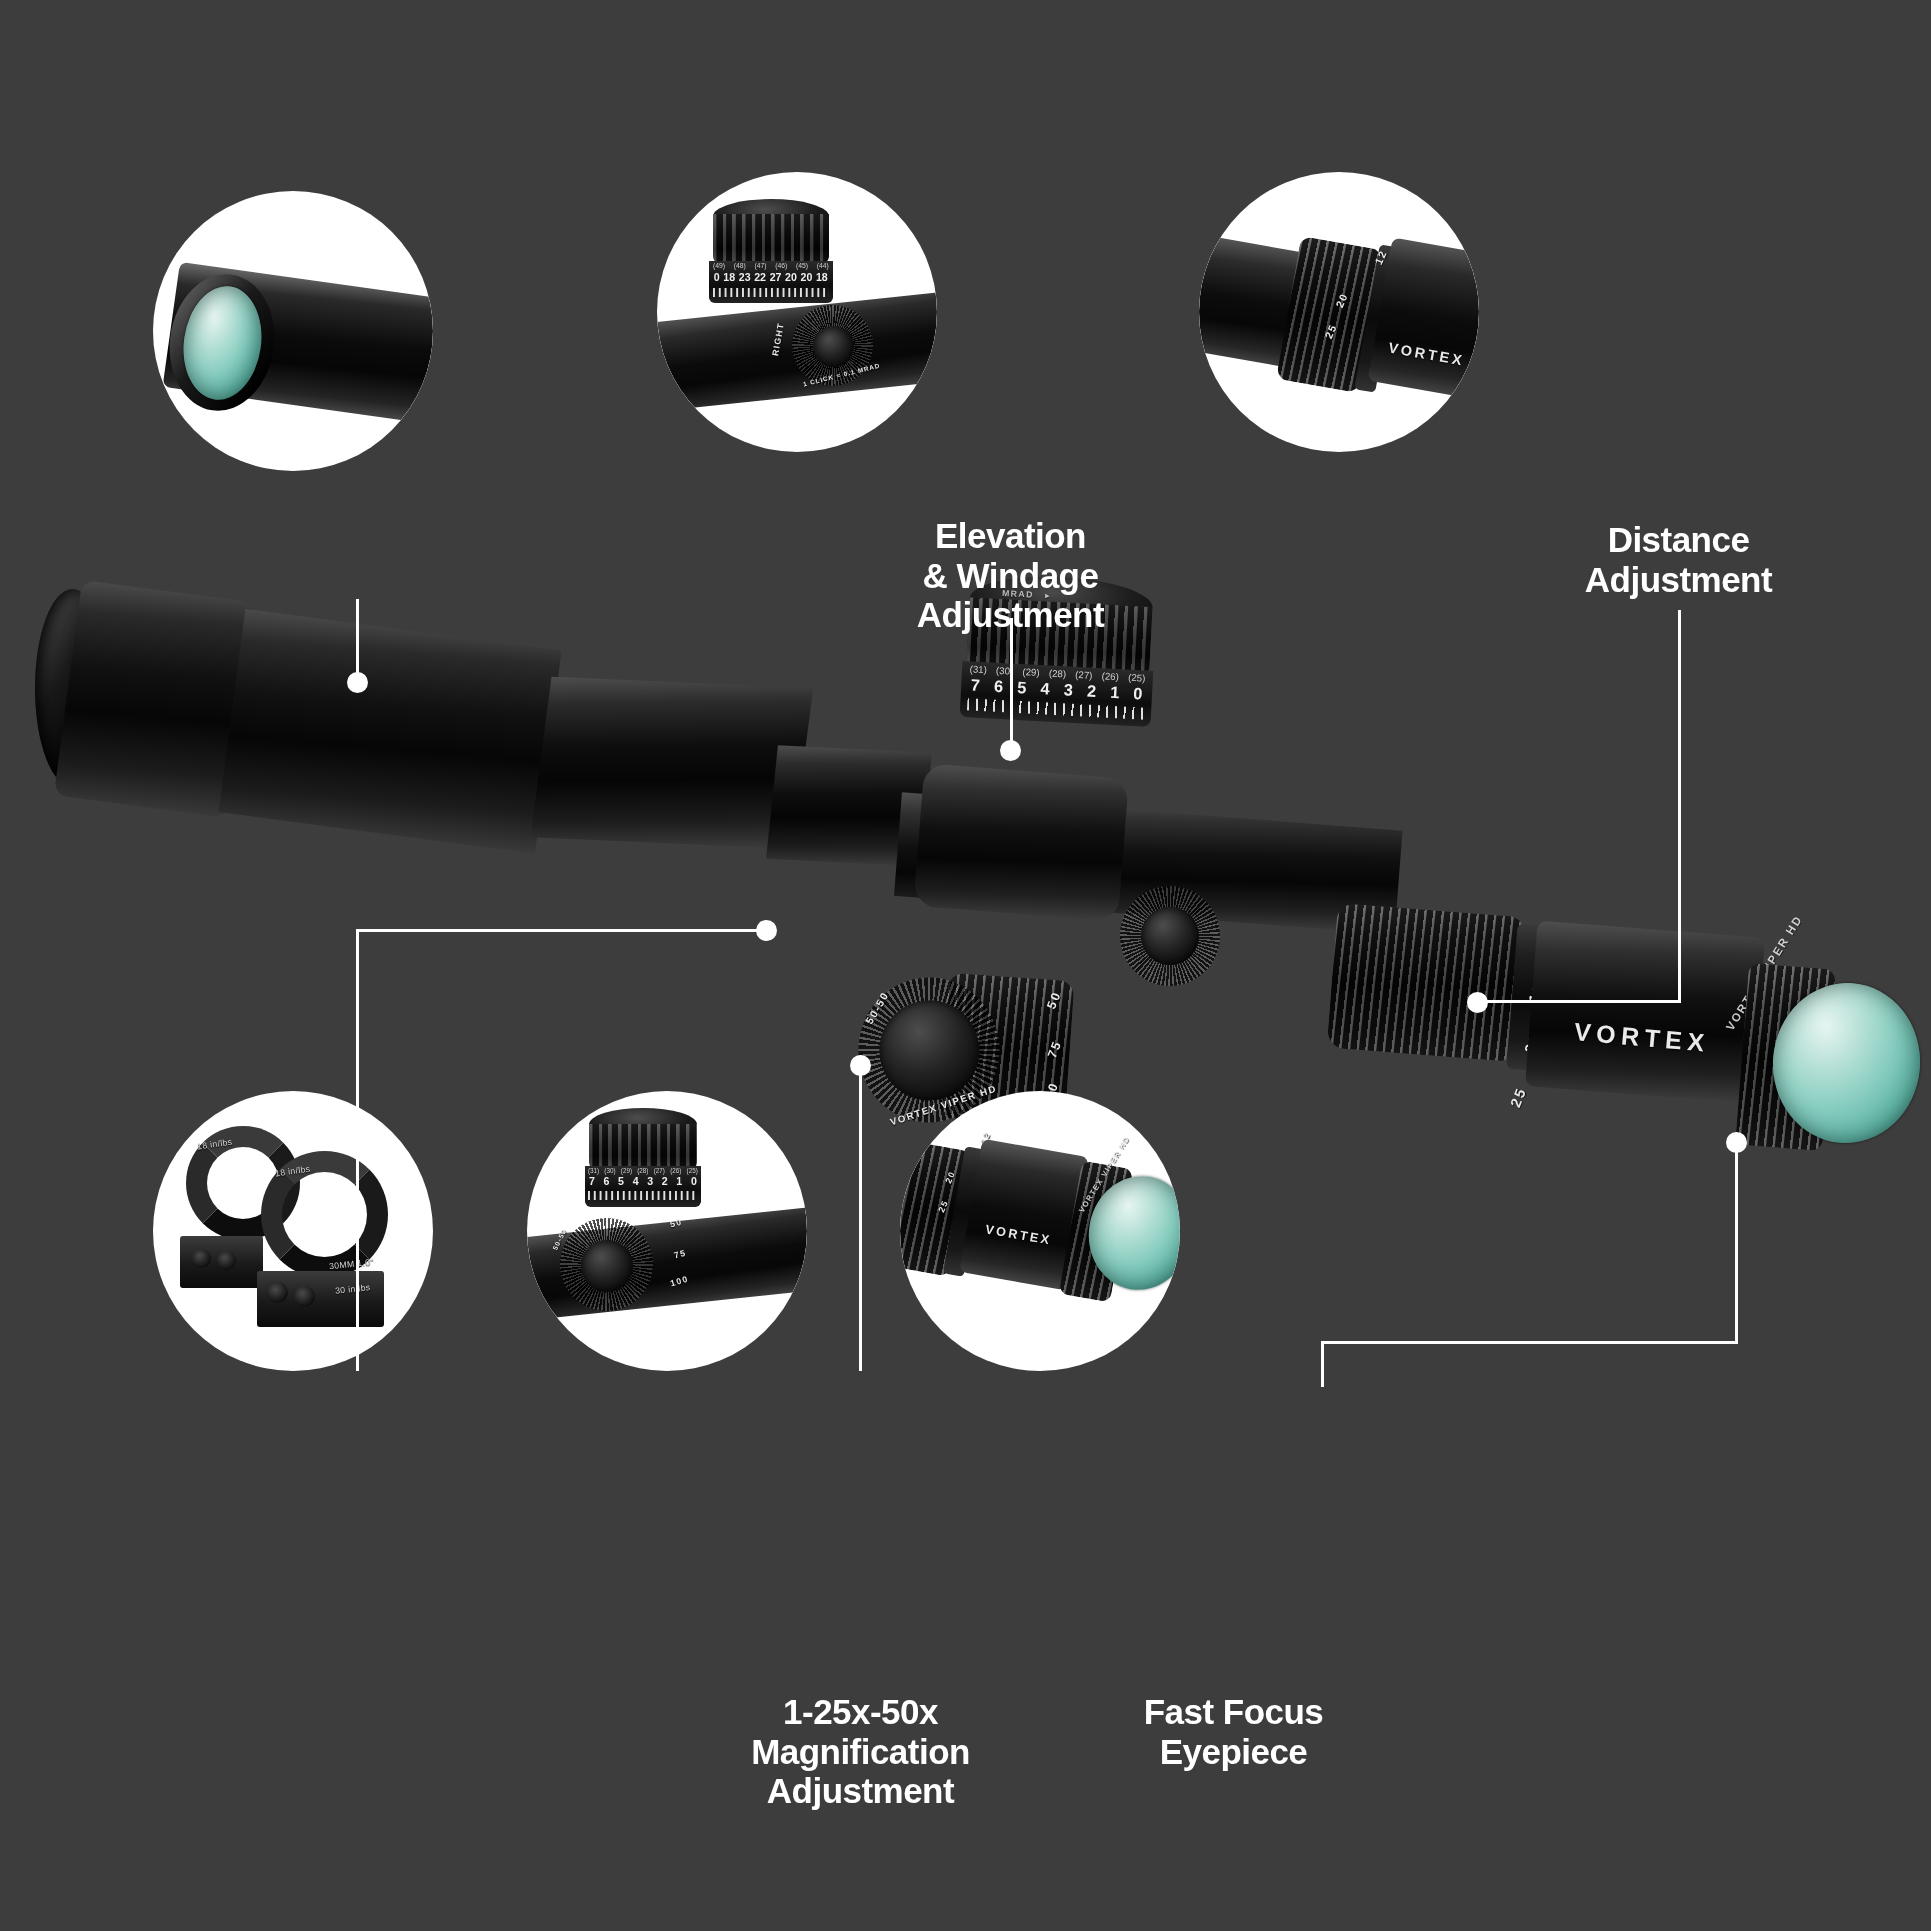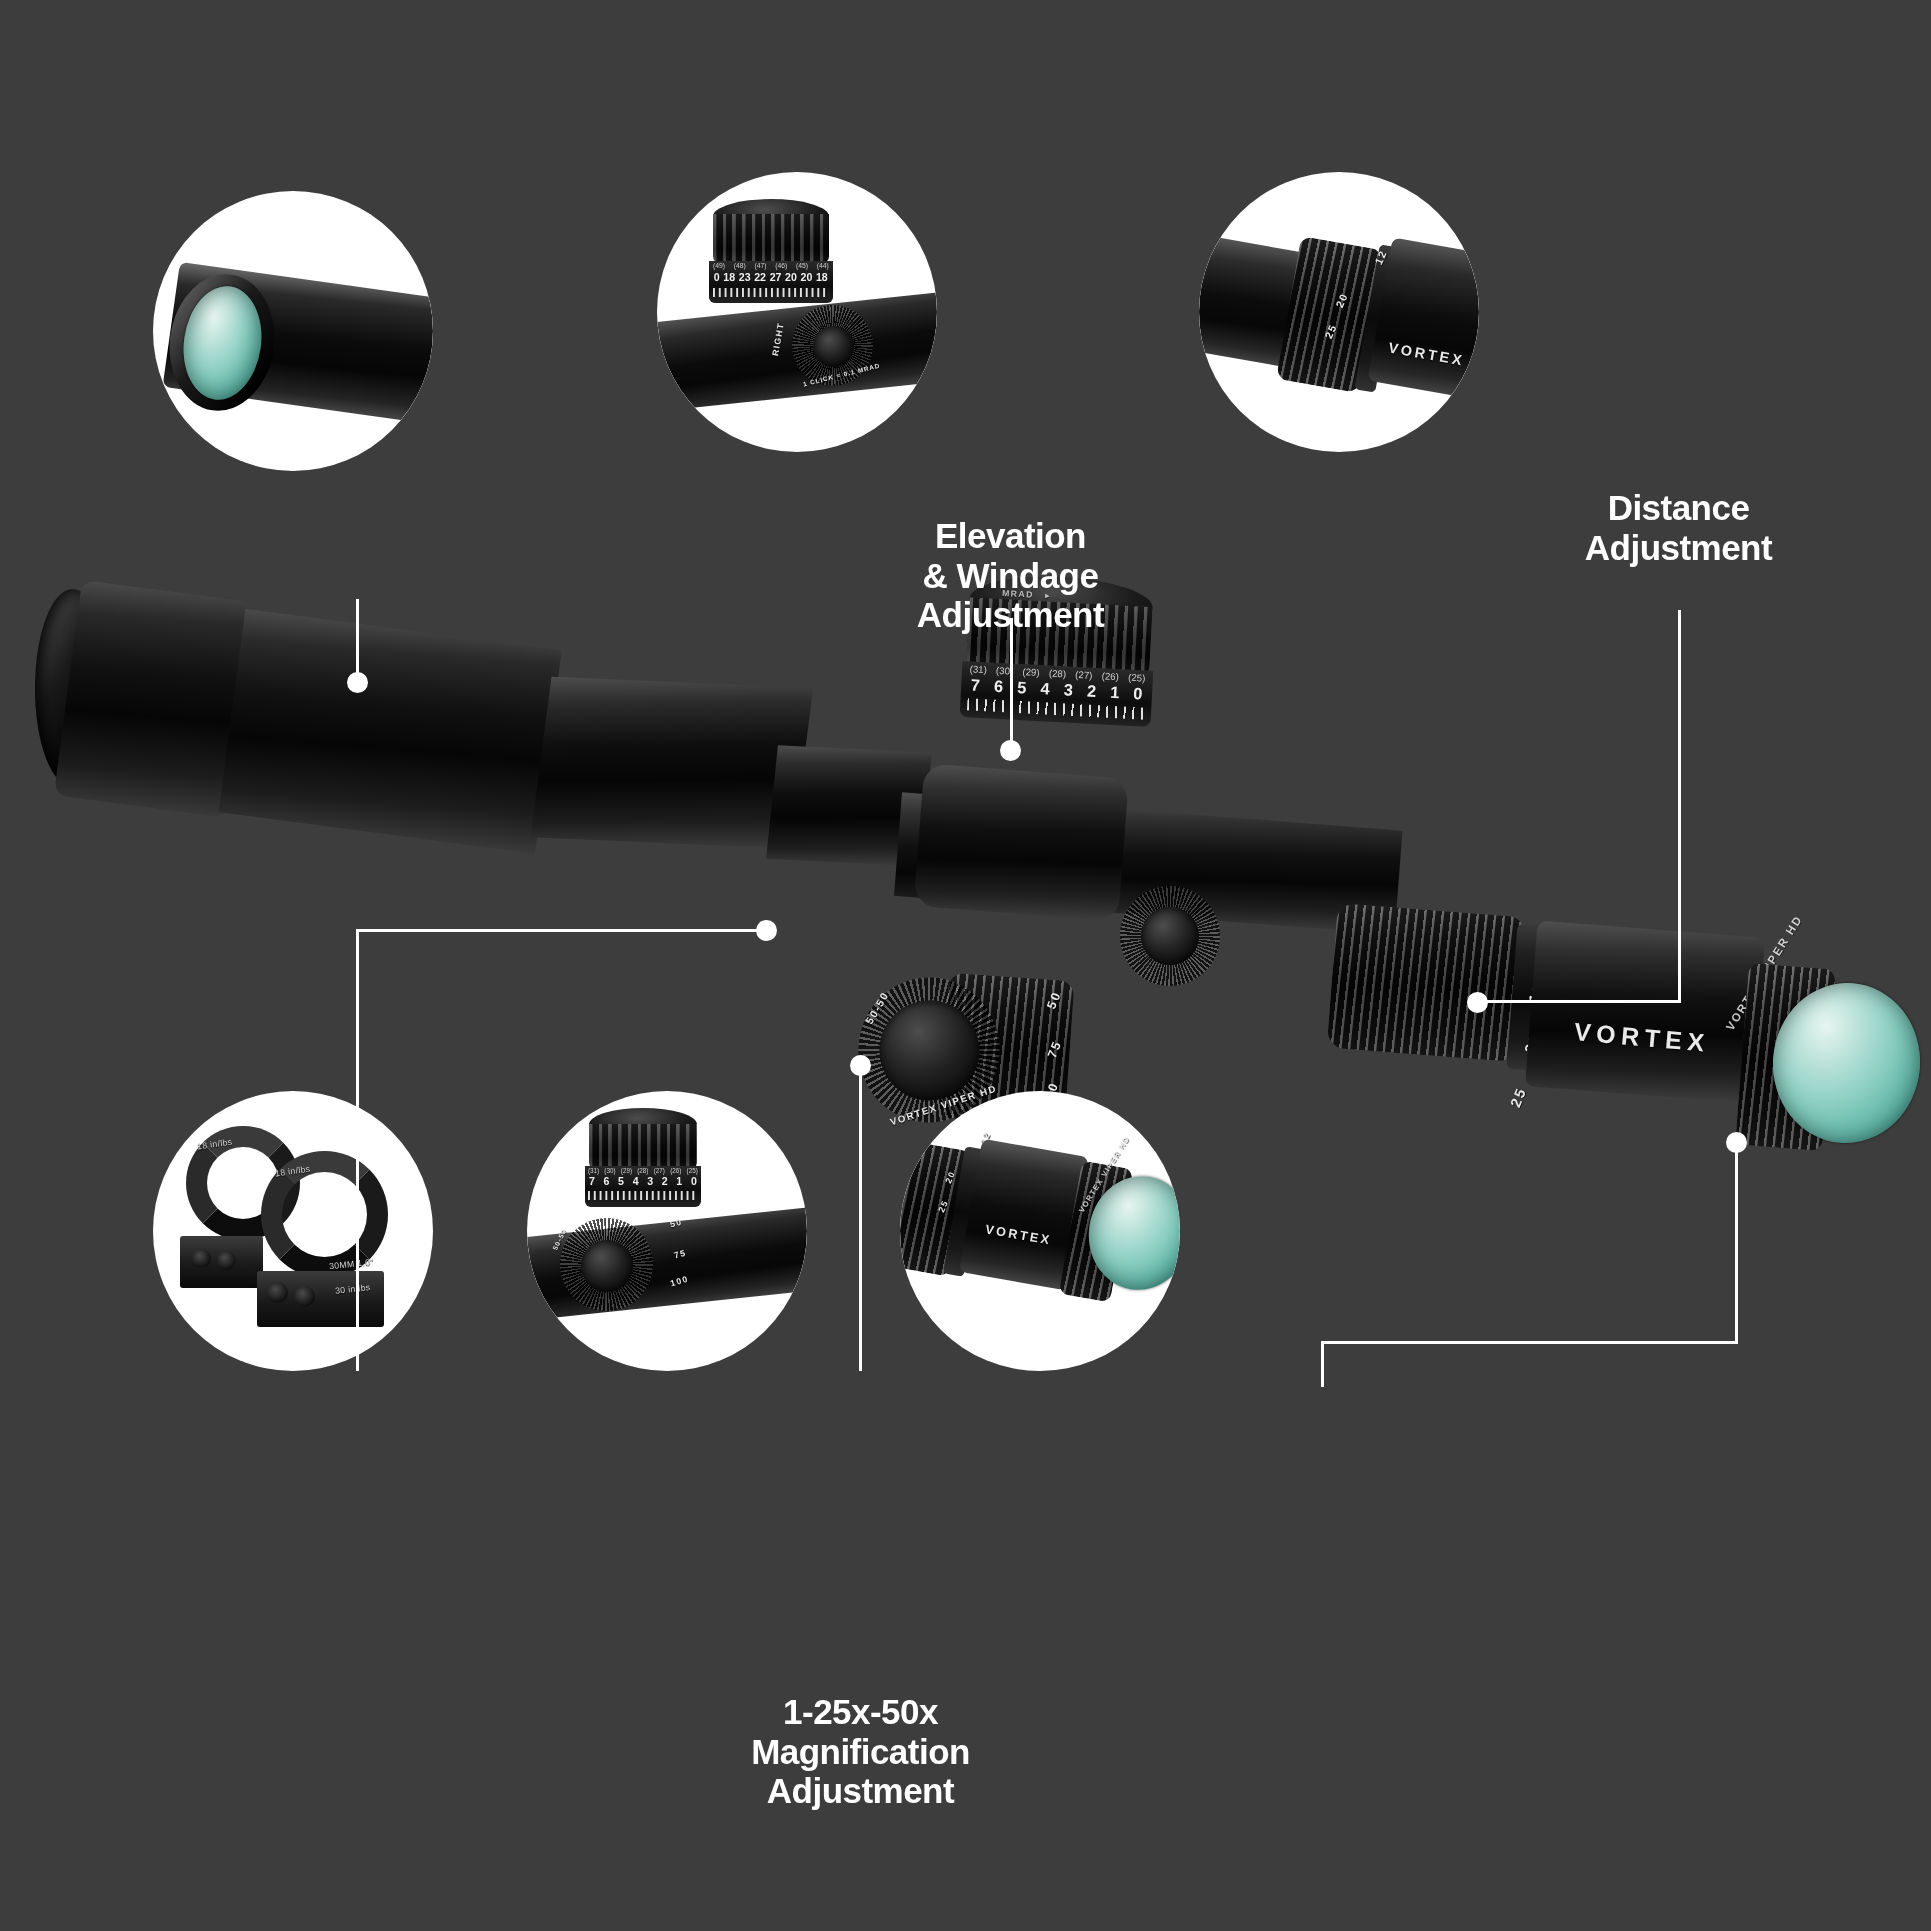--- a/index.html
+++ b/index.html
@@ -426,23 +426,25 @@
   <div class="leader leader-h" style="left:1321px;top:1341px;width:417px;"></div>
   <div class="leader leader-v" style="left:1321px;top:1341px;height:46px;"></div>
   <div class="leader leader-v" style="left:1735px;top:1141px;height:203px;"></div>
   <div class="dot" style="left:1726px;top:1132px;"></div>
 
 
   <div class="callout-label" style="left:798px;top:516px;width:425px;">Elevation
 &amp; Windage
 Adjustment</div>
 
-  <div class="callout-label" style="left:1466px;top:488px;width:425px;">Distance
+  <div class="callout-label" style="left:1466px;top:520px;width:425px;">Distance
 Adjustment</div>
 
 
   <div class="callout-label" style="left:648px;top:1692px;width:425px;">1-25x-50x
 Magnification
 Adjustment</div>
 
+  <div class="callout-label" style="left:1021px;top:1692px;width:425px;">Fast Focus
+Eyepiece</div>
 
 </div>
 
 
 </body></html>

